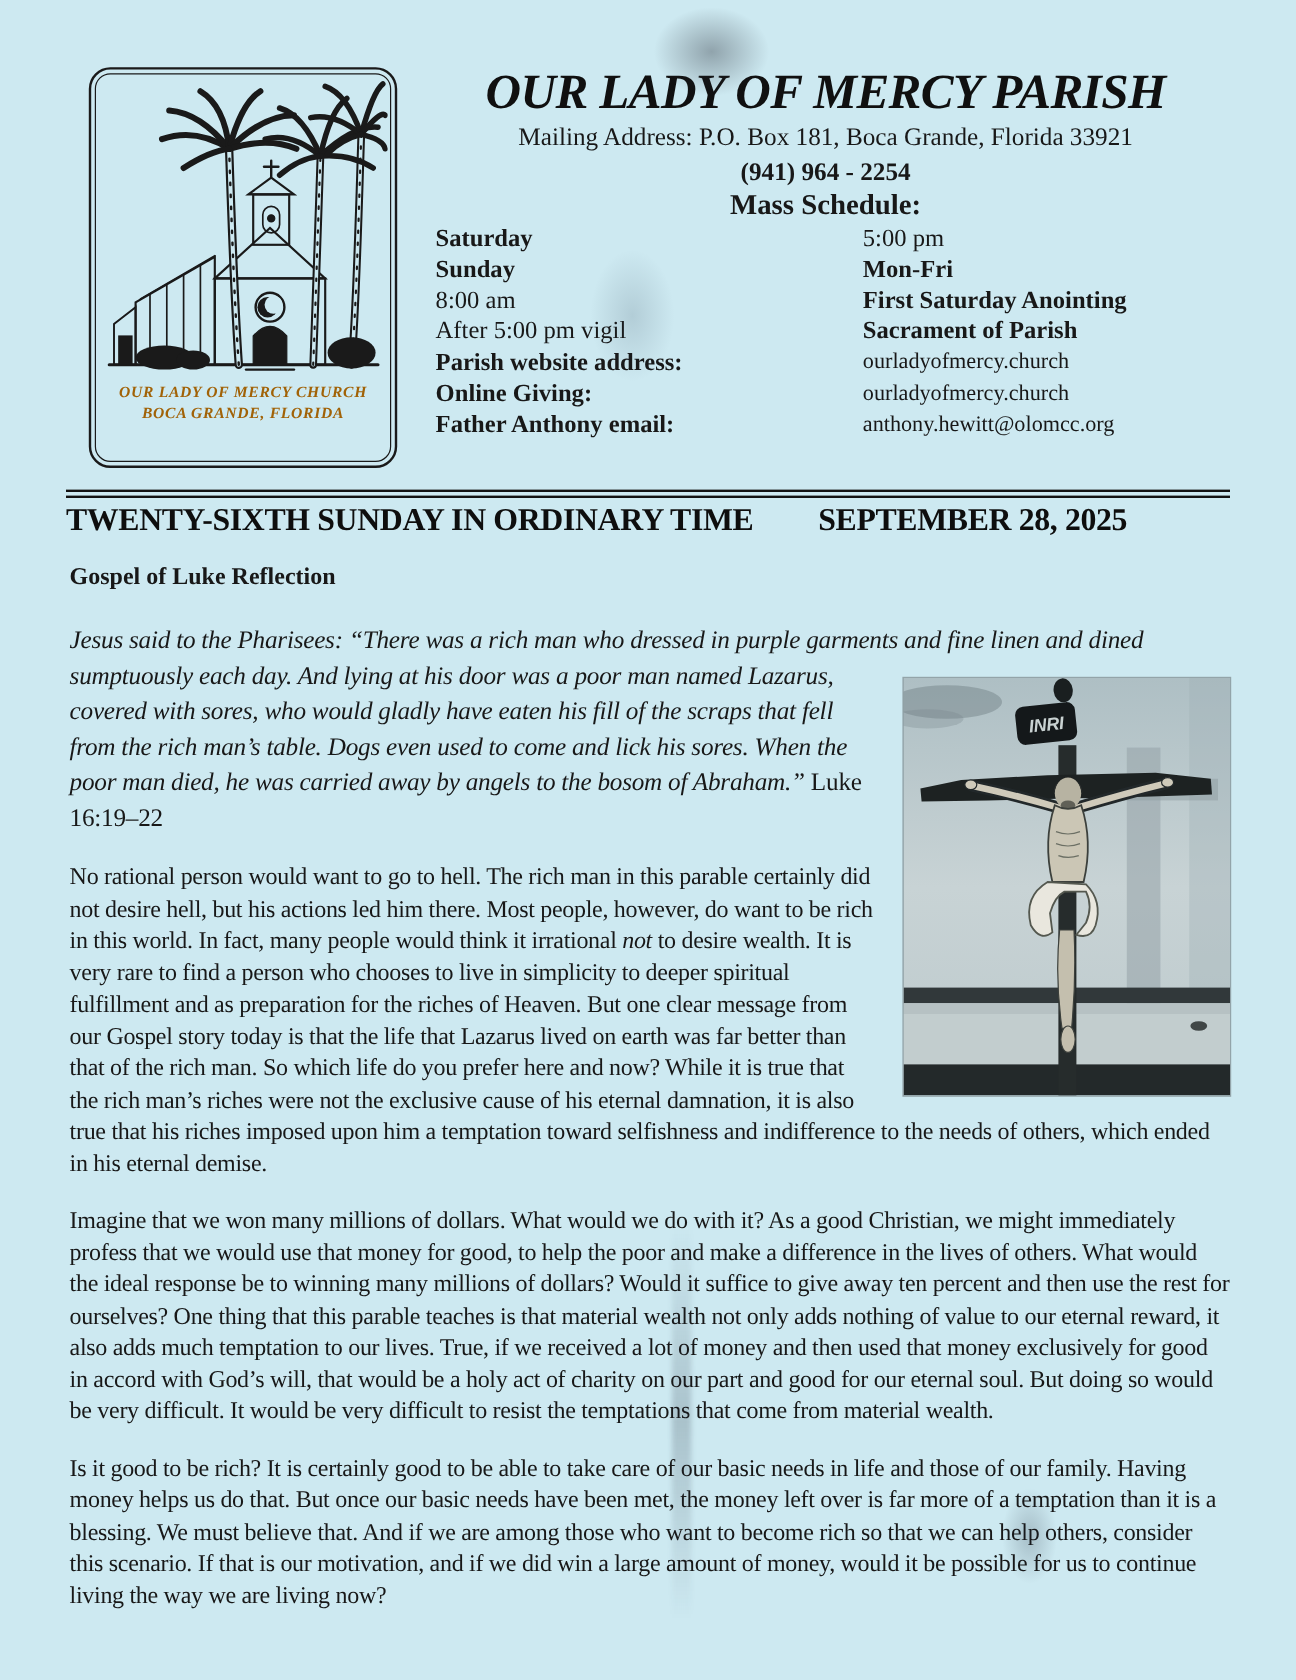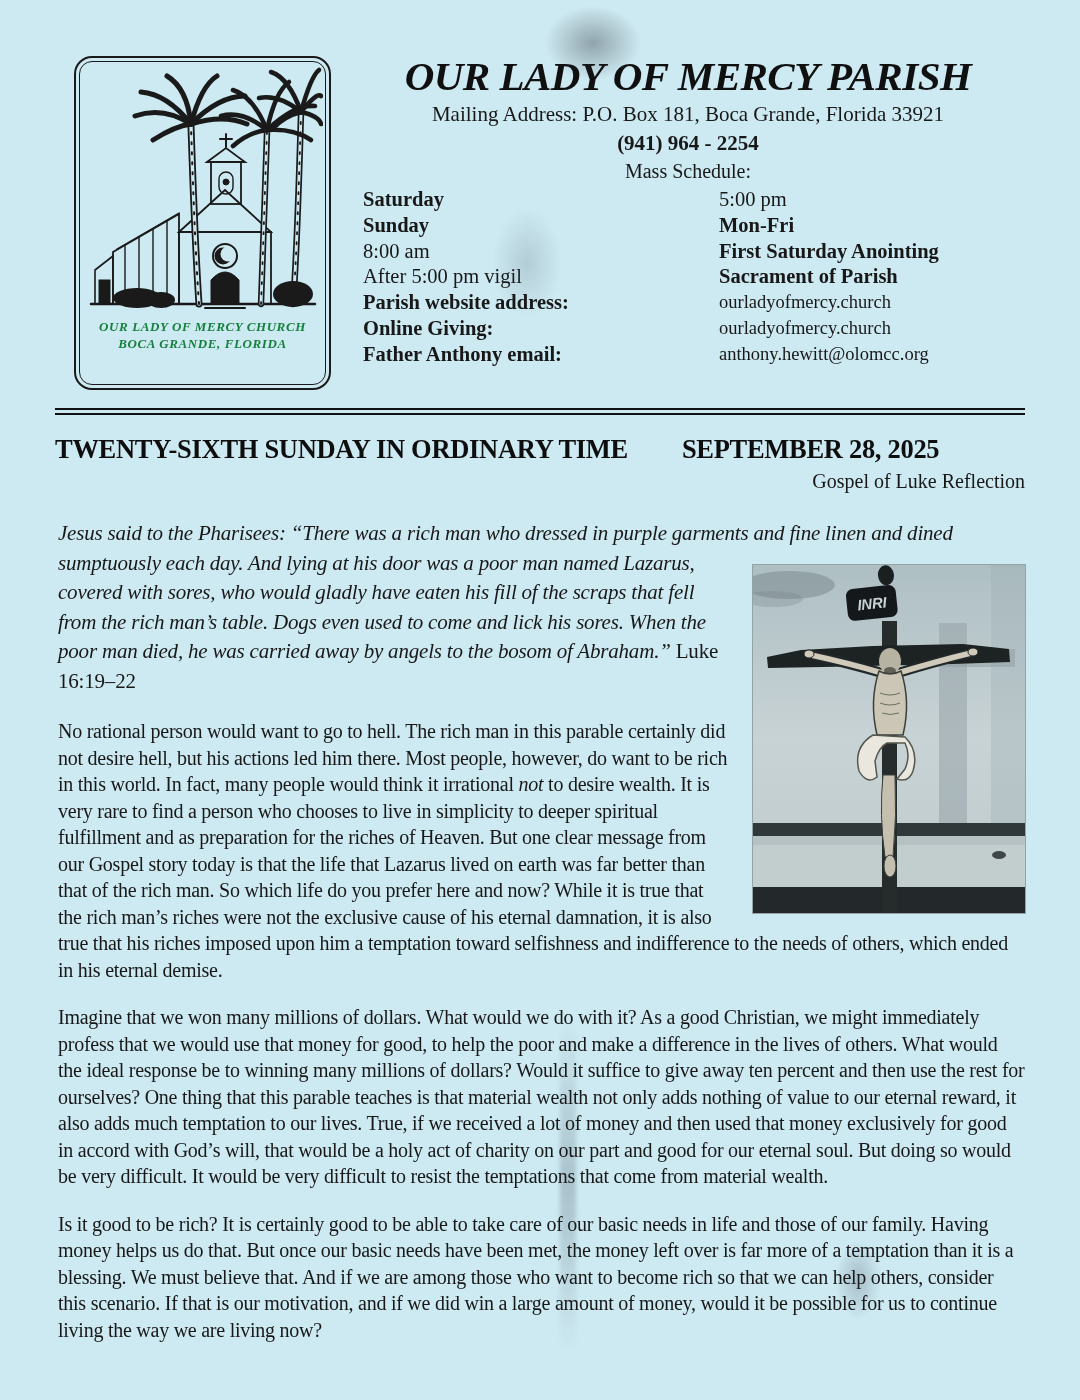--- a/index.html
+++ b/index.html
@@ -18,56 +18,56 @@
     border:2.5px solid #1a1a1a;border-radius:18px;padding:3px;box-sizing:border-box;
   }
   .logo-inner{
     width:100%;height:100%;box-sizing:border-box;
     border:1.5px solid #1a1a1a;border-radius:13px;
     display:flex;flex-direction:column;align-items:center;
   }
   .logo-inner svg{display:block;margin-top:4px;}
   .logo-caption{
     font-style:italic;font-weight:bold;font-size:13px;letter-spacing:.6px;
-    line-height:17px;text-align:center;color:#15803d;
+    line-height:17px;text-align:center;color:#a16207;
   }
   .head-right{
     position:absolute;left:352px;top:52px;width:672px;text-align:center;
   }
   .parish-title{
     font-size:41px;font-weight:bold;font-style:italic;letter-spacing:-.5px;
     line-height:48px;white-space:nowrap;color:#101010;
   }
   .pastor{font-size:19.5px;font-weight:bold;line-height:27px;}
   .mailing{font-size:21px;line-height:29px;}
   .phone{font-size:21px;line-height:29px;font-weight:bold;}
-  .mass-head{font-size:20px;font-weight:normal;line-height:27px;}
+  .mass-head{font-size:24px;font-weight:bold;line-height:27px;}
   .sched{
     display:grid;grid-template-columns:356px 1fr;
     text-align:left;margin-left:11px;margin-top:2px;
   }
   .sched .lab{font-weight:bold;font-size:20.5px;line-height:25.8px;}
   .sched .val{font-size:20.5px;line-height:25.8px;}
   .sched .val.small{font-size:18.5px;}
   
   .banner{position:absolute;left:55px;top:408px;width:970px;}
   .rule-a{height:1.5px;background:#121212;}
   .rule-b{height:2.5px;background:#121212;margin-top:3px;}
   .banner-row{
-    display:flex;align-items:center;padding-top:19px;
+    display:flex;align-items:center;padding-top:3px;
     font-weight:bold;font-size:26.5px;letter-spacing:-.3px;white-space:nowrap;color:#0e0e0e;
   }
   .banner-date{margin-left:54px;}
   
   .content{
     position:absolute;left:0;top:452px;width:1080px;
     padding:0 55px 0 58px;box-sizing:border-box;
   }
   .gospel-heading{
-    text-align:right;font-weight:normal;font-size:20px;margin:18px 0 26px 0;
+    text-align:left;font-weight:bold;font-size:20px;margin:18px 0 26px 0;
   }
   .quote{
     font-style:italic;font-size:21px;line-height:29.5px;letter-spacing:-.2px;
     margin:0 0 22px 0;
   }
   .quote-ref{font-style:normal;}
   .para{
     font-size:20px;line-height:26.5px;letter-spacing:-.25px;margin:0 0 21px 0;
   }
   .crucifix-float{

